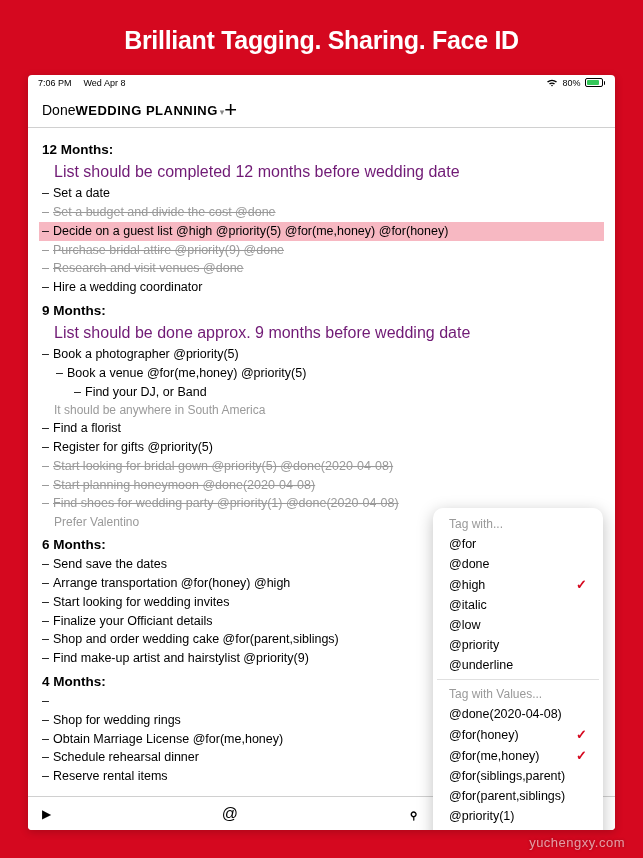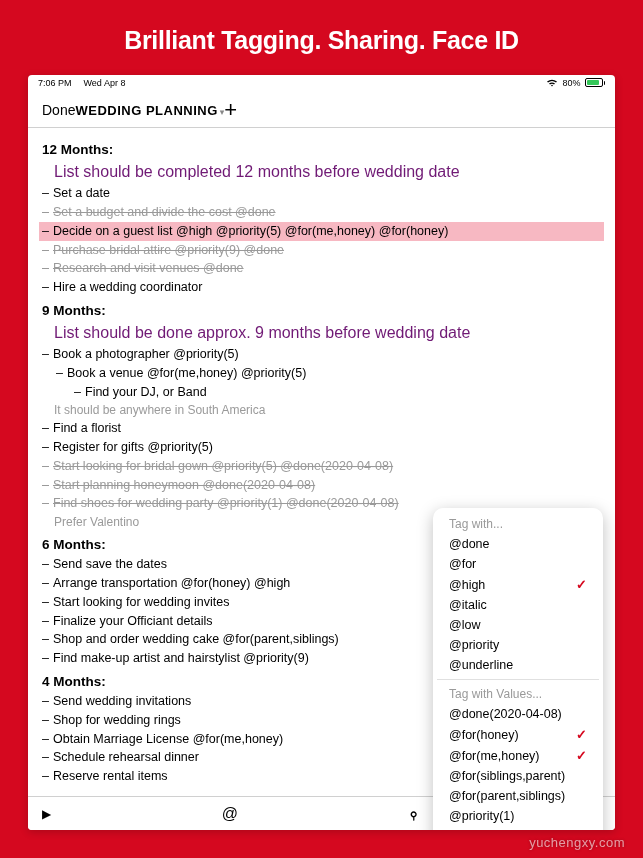--- a/index.html
+++ b/index.html
@@ -156,21 +156,20 @@
         <span class="dash">–</span>
         <span>Shop and order wedding cake @for(parent,siblings)</span>
       </div>
       <div class="item">
         <span class="dash">–</span>
         <span>Find make-up artist and hairstylist @priority(9)</span>
       </div>
       <div class="section-head">4 Months:</div>
       <div class="item">
         <span class="dash">–</span>
-        <span>Send wedding invitations</span>
       </div>
       <div class="item">
         <span class="dash">–</span>
         <span>Shop for wedding rings</span>
       </div>
       <div class="item">
         <span class="dash">–</span>
         <span>Obtain Marriage License @for(me,honey)</span>
       </div>
       <div class="item">
@@ -183,24 +182,24 @@
       </div>
       <div class="item">
         <span class="dash">–</span>
         <span>Shop for wedding party gifts</span>
       </div>
     </div>
 
   <div class="popup" id="popup">
       <div class="popup-head">Tag with...</div>
       <div class="popup-item">
+        <span>@for</span>
+      </div>
+      <div class="popup-item">
         <span>@done</span>
-      </div>
-      <div class="popup-item">
-        <span>@for</span>
       </div>
       <div class="popup-item">
         <span>@high</span>
         <span class="check">✓</span>
       </div>
       <div class="popup-item">
         <span>@italic</span>
       </div>
       <div class="popup-item">
         <span>@low</span>

